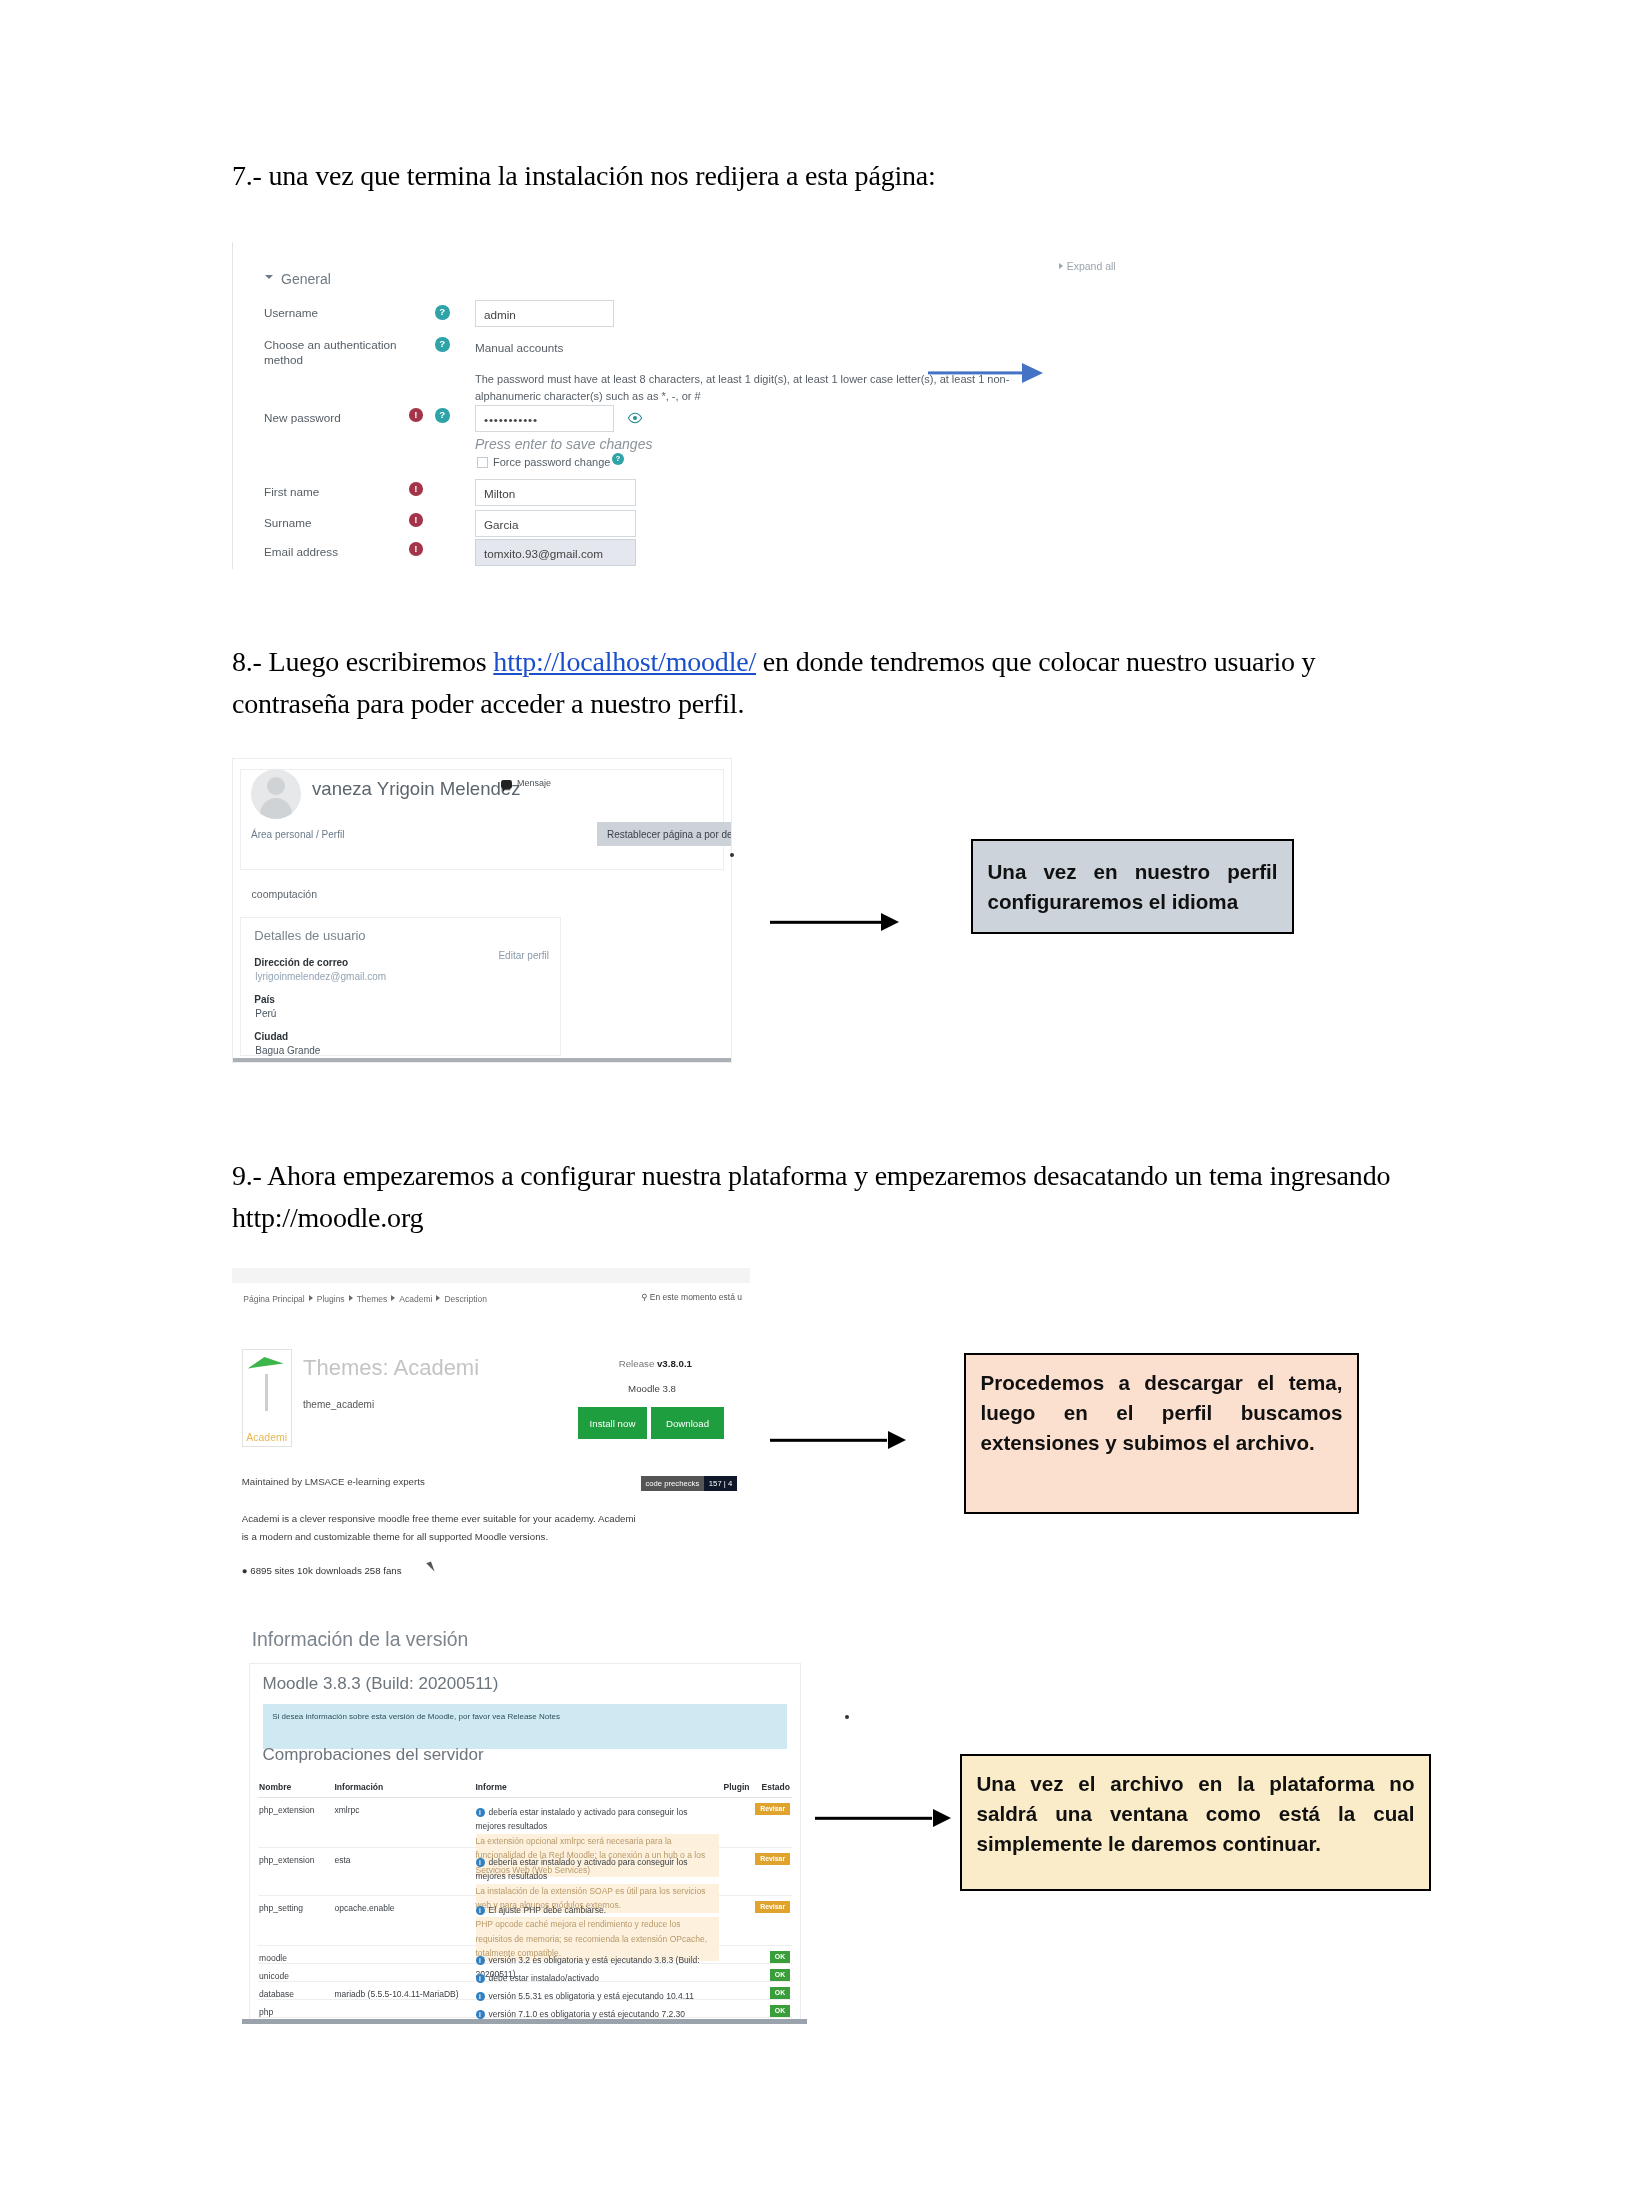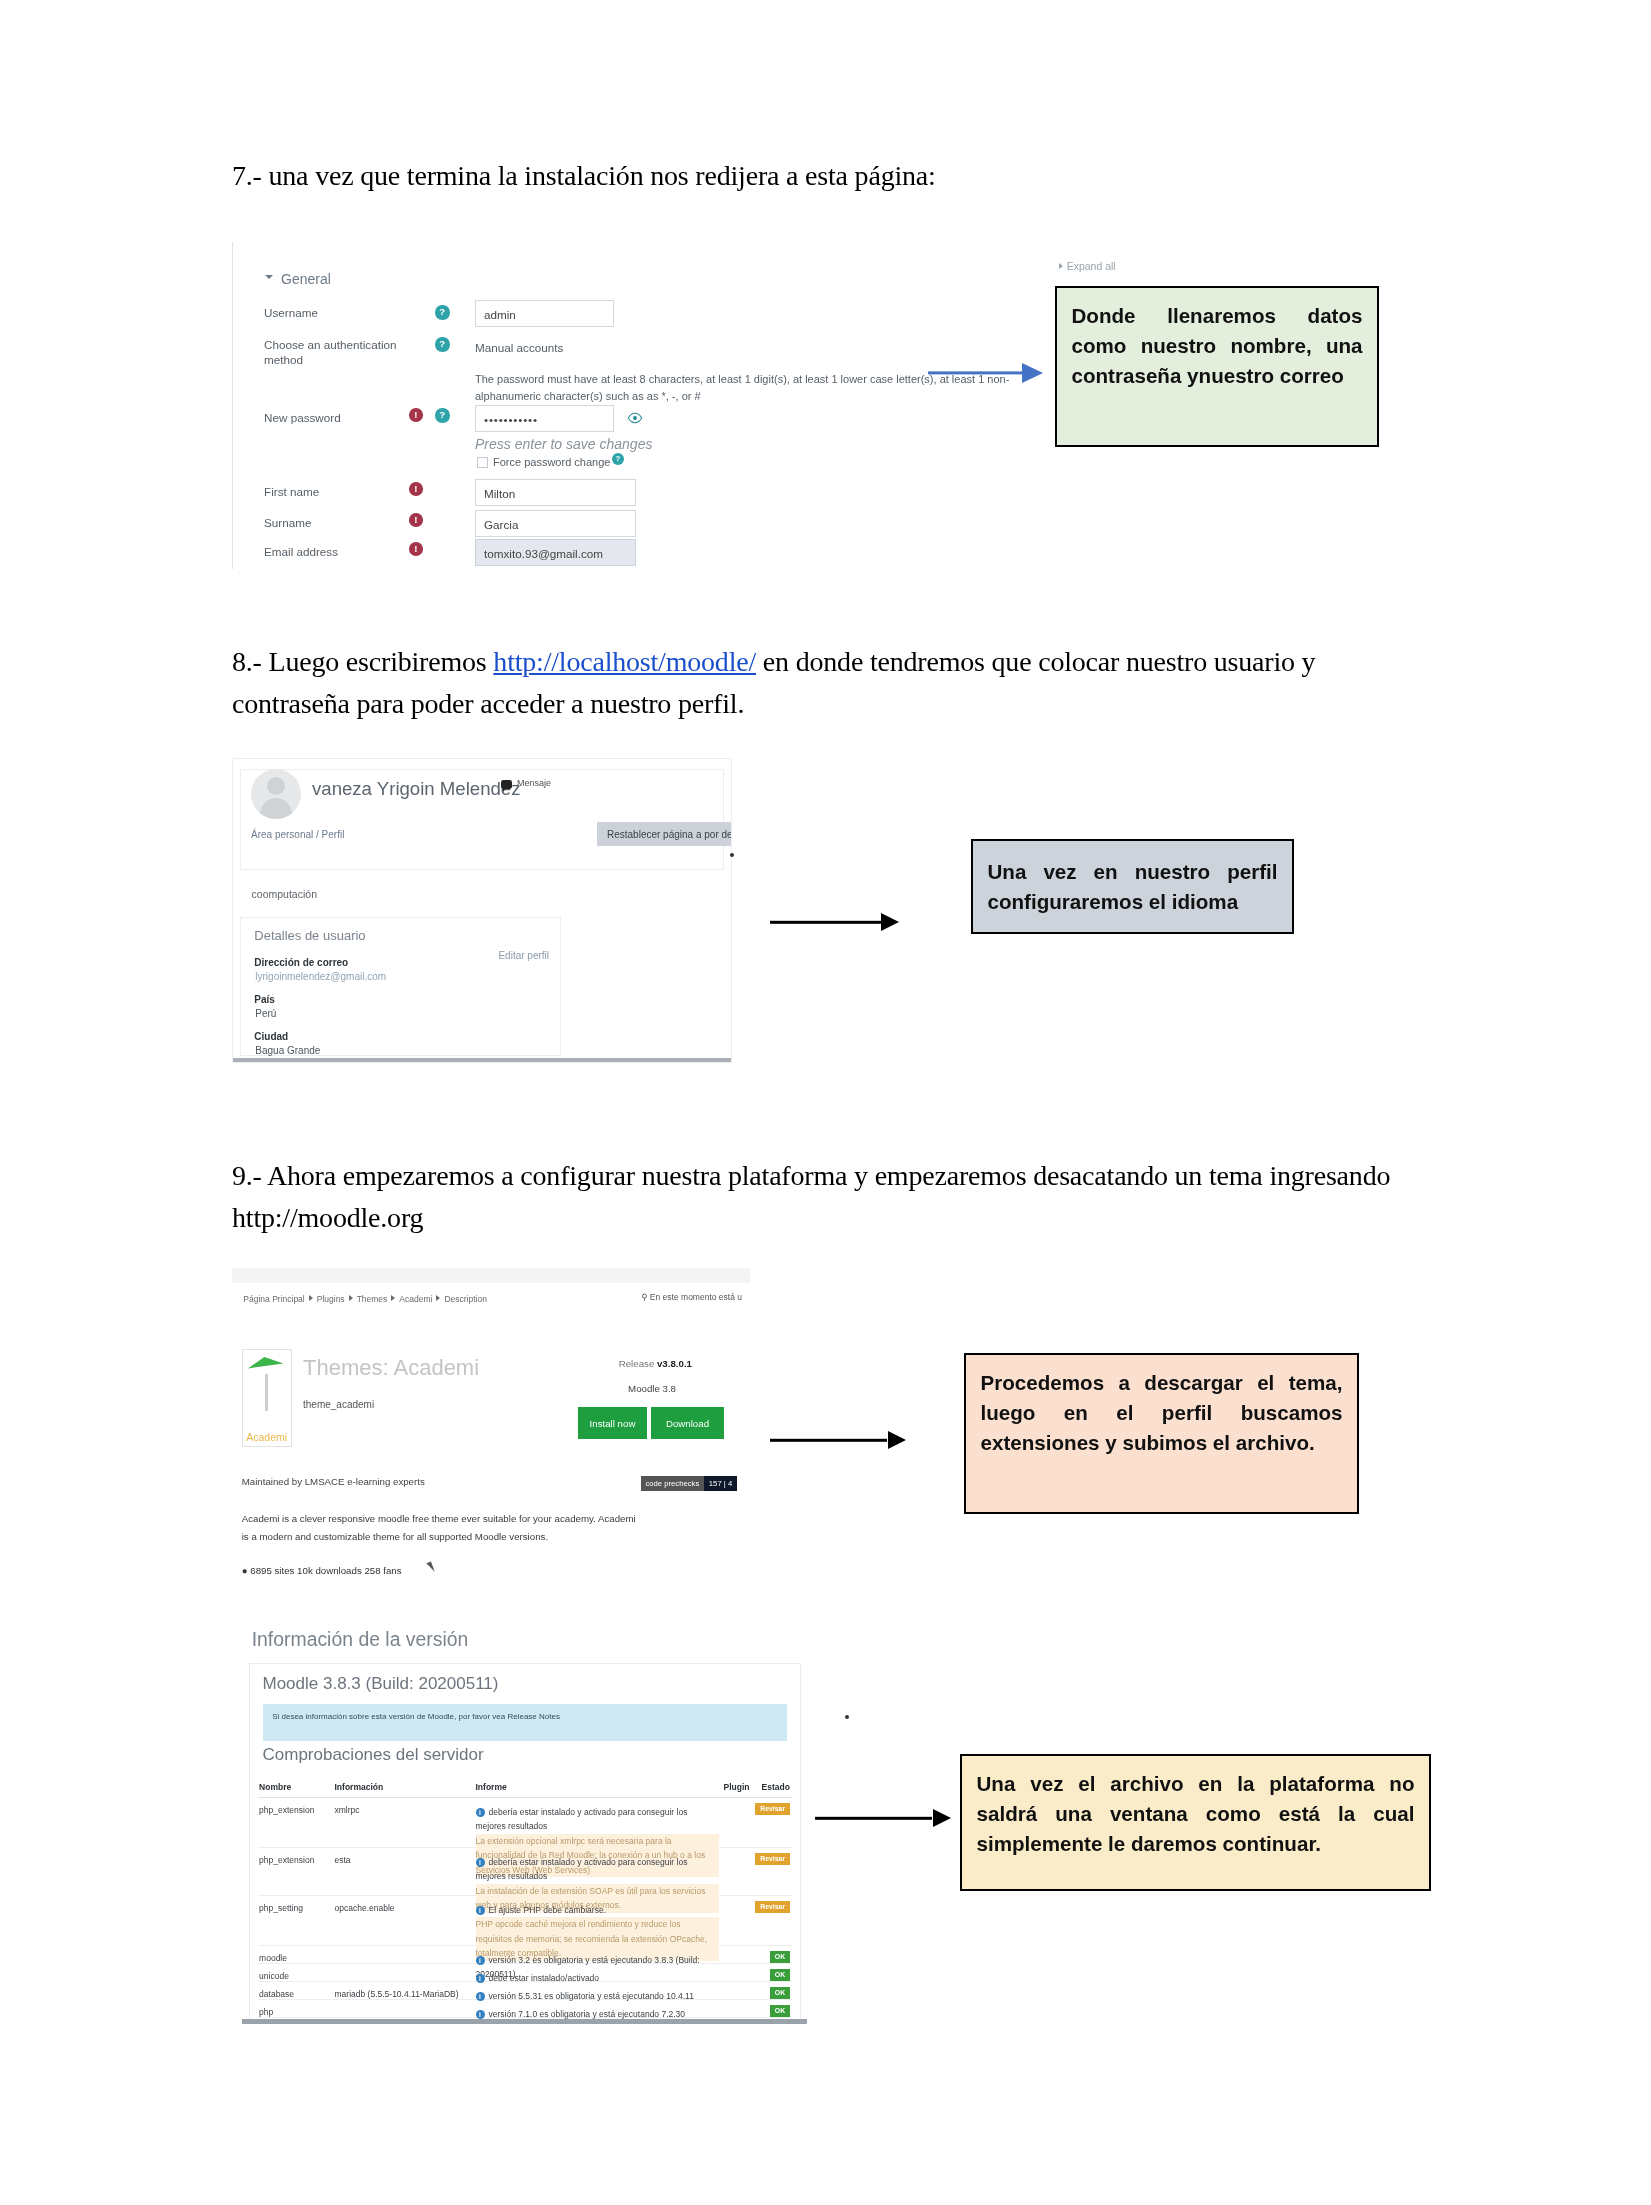--- a/index.html
+++ b/index.html
@@ -162,21 +162,21 @@
   .cursor-arrow { position:absolute; left:196px; top:294px; width:0;height:0;
      border-style:solid; border-width:0 5.6px 11.3px 0; border-color:transparent #555 transparent transparent;
      transform:rotate(-20deg); }
 
   
   .shot-4 { left:242px; top:1621px; width:565px; height:403px; background:#fff; }
   .v-title { position:absolute; left:9.7px; top:6.5px; font-size:19.4px; color:#7b848c; font-weight:300;}
   .v-card { position:absolute; left:6.5px; top:42px; right:6.5px; bottom:0; border:0.8px solid #ececec;
             background:#fff; }
   .v-h2 { position:absolute; left:13px; top:9.7px; font-size:17px; color:#6c757d; font-weight:300;}
-  .v-note { position:absolute; left:13px; top:40px; right:13px; height:37px; background:#cfe9f2;
+  .v-note { position:absolute; left:13px; top:40px; right:13px; height:45px; background:#cfe9f2;
             font-size:8px; color:#2c4f5c; padding:8px 9.7px; }
   .v-h3 { position:absolute; left:13px; top:81px; font-size:17px; color:#6c757d; font-weight:300;}
   .tbl { position:absolute; left:8px; top:113px; right:8px; font-size:8.5px; }
   .tbl .hdr { position:relative; height:21px; border-bottom:0.8px solid #e2e2e2; font-weight:bold; color:#2a2f34;}
   .tbl .hdr span { position:absolute; top:4.8px; }
   .trow { position:relative; border-bottom:0.8px solid #eee; }
   .trow .c-name { position:absolute; left:1.6px; top:6.5px; color:#3a3f44; }
   .trow .c-info { position:absolute; left:77px; top:6.5px; color:#3a3f44; }
   .trow .c-rep  { position:absolute; left:218px; top:6.5px; right:73px; color:#3a3f44; line-height:14.5px; }
   .trow .c-rep .sub { display:block; color:#b79a6a; }
@@ -246,23 +246,20 @@
     <div class="freq" style="top:300px;">!</div>
     <div class="finput gray" style="left:242px; top:297px; width:161px;">tomxito.93@gmail.com</div>
 
   </div>
 
   <div class="arrow blue" style="left:928px; top:361px; width:115px; height:24px;">
     <div class="shaft" style="width:97px;"></div>
     <div class="head"></div>
   </div>
 
-  <div class="callout green" style="left:1055px; top:286px; width:324px; height:161px;">
-    <span>Donde llenaremos datos como nuestro nombre, una contraseña ynuestro correo</span>
-  </div>
 
   <div class="doc-text" style="left:232px; top:641px; width:1178px;">
     <span>8.- Luego escribiremos </span><a href="#">http://localhost/moodle/</a><span> en donde tendremos que colocar nuestro usuario y contraseña para poder acceder a nuestro perfil.</span>
   </div>
 
   <div class="shot shot-2">
     <div class="white-card"></div>
 
     <div class="avatar">
       <div class="head"></div>

